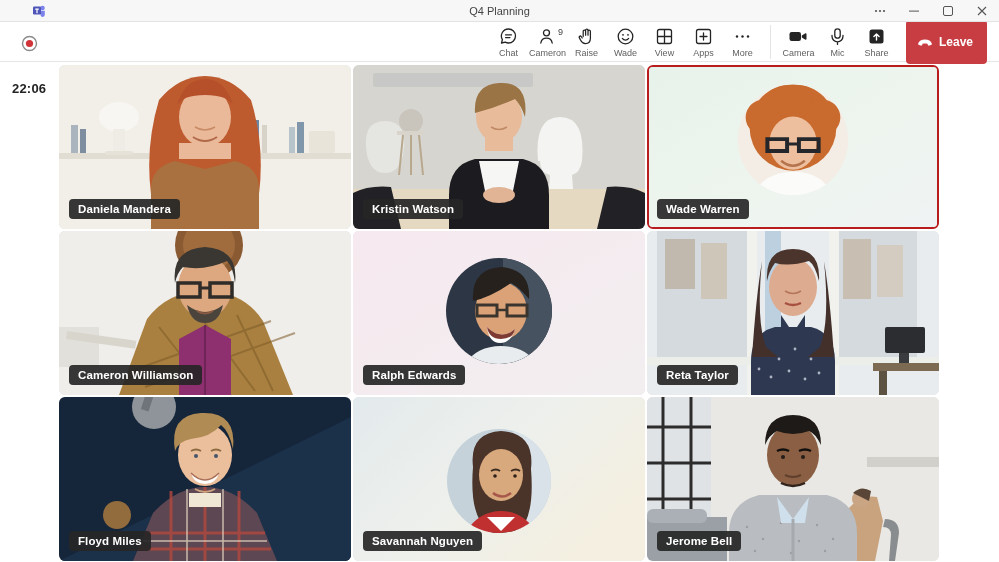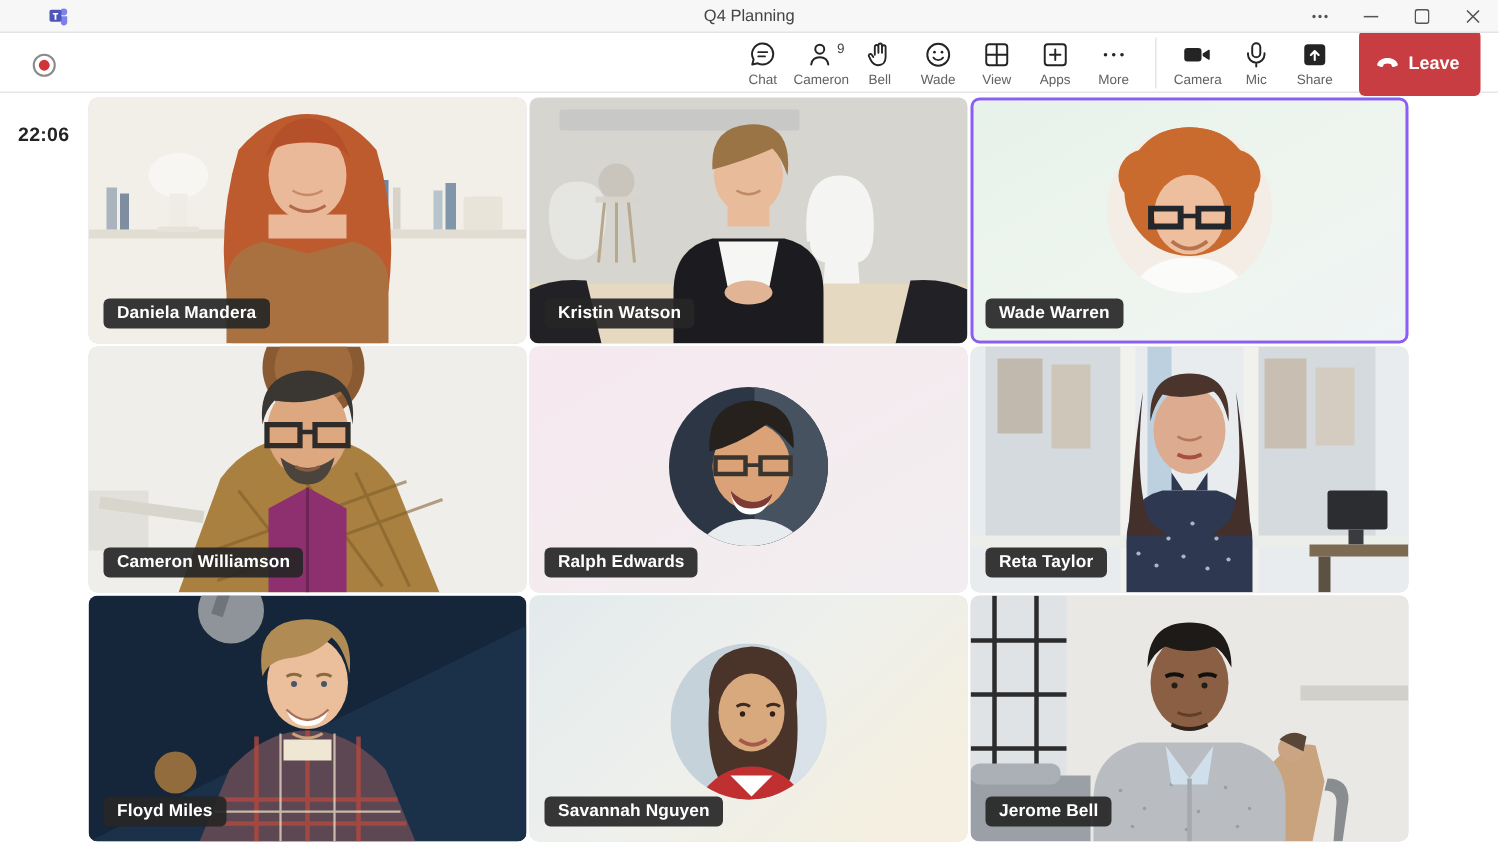--- a/index.html
+++ b/index.html
@@ -32,21 +32,21 @@
   .tb-divider { width:1px; height:34px; background:#e4e4e4; margin:0 8px; align-self:center; }
   .leave-btn { margin-left:10px; height:44px; padding:0 14px 0 11px; border-radius:4px;
     display:flex; align-items:center; gap:6px; cursor:pointer; }
   .leave-label { color:#fff; font-size:12px; font-weight:600; }
 
   
   .stage { height:500px; background:#fff; padding:3px 60px 1px 59px; }
   .grid { display:grid; grid-template-columns:repeat(3,1fr);
     grid-template-rows:repeat(3,1fr); gap:2px; height:100%; }
   .tile { position:relative; border-radius:6px; overflow:hidden; background:#ddd;padding-left:12px; }
-  .tile.speaking { border:2px solid #8b5cf6;text-align:center; }
+  .tile.speaking { border:2px solid #b91c1c;text-align:center; }
   .tile svg.scene { position:absolute; inset:0; width:100%; height:100%; }
   .name-badge { position:absolute; left:10px; bottom:10px; background:rgba(38,38,38,.92);
     color:#fff; font-size:11.5px; font-weight:600; padding:4px 9px; border-radius:4px;
     letter-spacing:.1px; white-space:nowrap; }
   .tile.speaking .name-badge { left:8px; bottom:8px; }
 </style>
 </head>
 <body>
 
 <div class="titlebar">
@@ -125,21 +125,21 @@
       </span>
       <span class="tb-label">Cameron</span>
     </div>
 
     <div class="tb-btn">
       <span>
         <svg width="21" height="21" viewBox="0 0 21 21">
             <path d="M7.2 10.5V5.2c0-.7.5-1.2 1.2-1.2s1.2.5 1.2 1.2m0 4V4.2c0-.7.5-1.2 1.2-1.2s1.2.5 1.2 1.2v5m0-3.8c0-.7.5-1.2 1.2-1.2s1.2.5 1.2 1.2v6.8c0 3.2-2 5.3-5 5.3-2.4 0-3.7-1.2-4.8-3.3l-1.3-2.6c-.3-.6 0-1.3.6-1.5.5-.2 1 0 1.3.4l1 1.5" fill="none" stroke="#242424" stroke-width="1.25" stroke-linecap="round" stroke-linejoin="round"></path>
           </svg>
       </span>
-      <span class="tb-label">Bell</span>
+      <span class="tb-label">Raise</span>
     </div>
 
     <div class="tb-btn">
       <span>
         <svg width="21" height="21" viewBox="0 0 21 21">
             <circle cx="10.5" cy="10.5" r="7.3" fill="none" stroke="#242424" stroke-width="1.3"></circle>
             <circle cx="8" cy="8.8" r=".9" fill="#242424"></circle>
             <circle cx="13" cy="8.8" r=".9" fill="#242424"></circle>
             <path d="M7.3 12.4c.8 1.1 1.9 1.7 3.2 1.7s2.4-.6 3.2-1.7" fill="none" stroke="#242424" stroke-width="1.2" stroke-linecap="round"></path>
           </svg>

